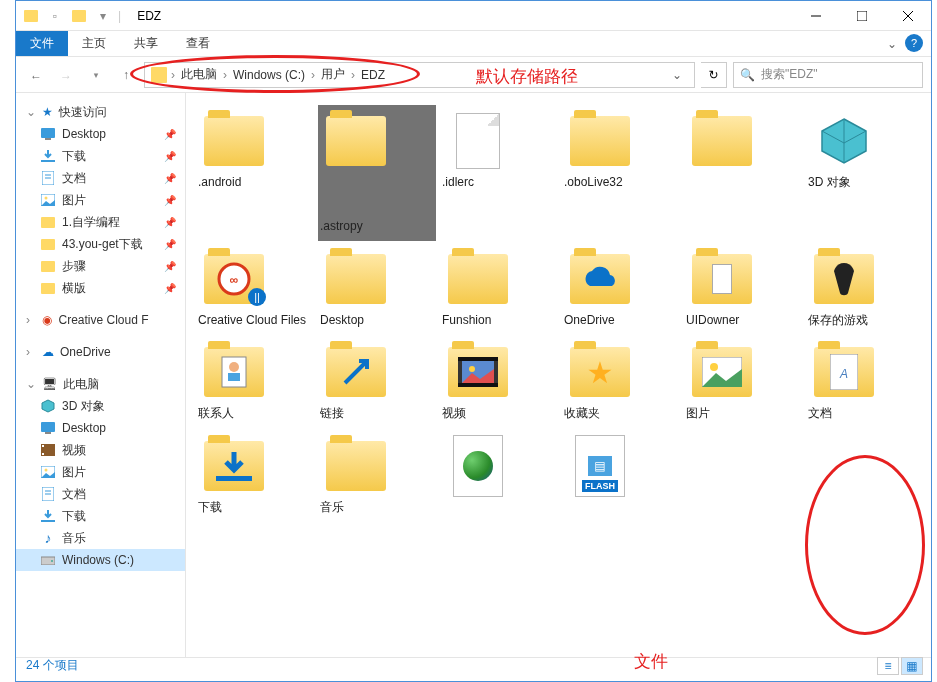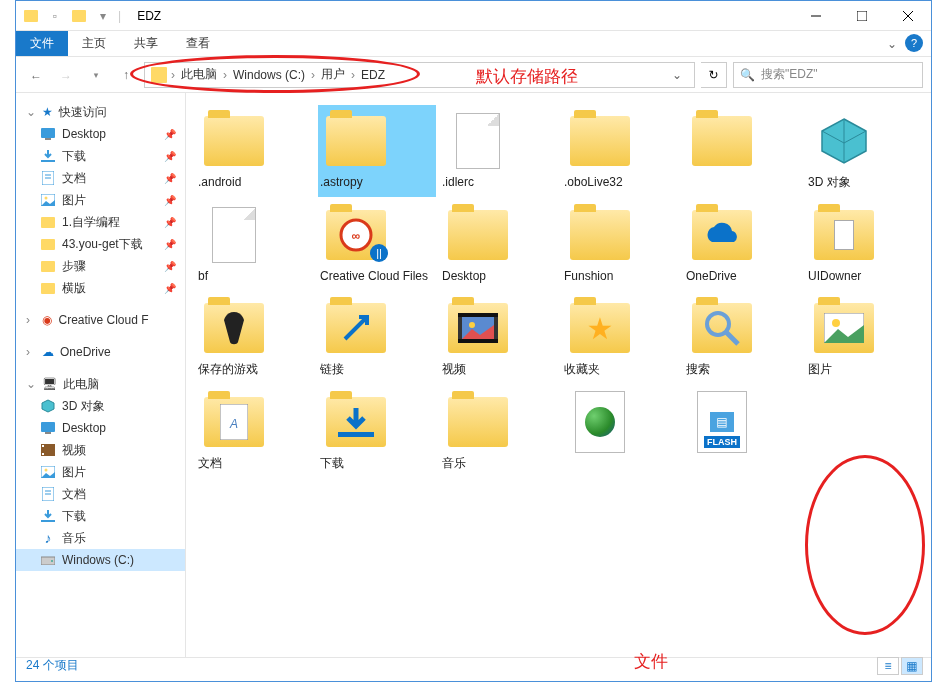--- a/index.html
+++ b/index.html
@@ -43,21 +43,21 @@
 .side-group { display: flex; align-items: center; height: 22px; padding-left: 10px; gap: 6px; color: #333; }
 .side-pin { margin-left: auto; margin-right: 8px; color: #888; font-size: 10px; }
 .side-sep { height: 10px; }
 .side-chev { color:#888; width:10px; }
 
 .content { flex: 1; overflow: auto; padding: 12px 10px; position: relative; }
 .grid { display: grid; grid-template-columns: repeat(6, 118px); gap: 2px 4px; }
 .item { width: 118px; display: flex; flex-direction: column; align-items: flex-start; padding: 6px 2px; cursor: pointer; }
 .item .thumb { width: 72px; height: 60px; display: flex; align-items: center; justify-content: center; }
 .item .lbl { text-align: center; padding-top: 4px; line-height: 1.3; max-width: 110px; word-wrap: break-word; color: #222; }
-.item.sel { background: #7dd3fc; }
+.item.sel { background: #737373; gap: 44px; }
 
 .folder-icon { width: 60px; height: 50px; background: linear-gradient(#ffe9a8,#f5c94a); border-radius: 3px; position: relative; }
 .folder-icon::before { content:""; position:absolute; top:-6px; left:4px; width:22px; height:8px; background:#f5c94a; border-radius:2px 2px 0 0; }
 .file-icon { width: 44px; height: 56px; background: #fff; border: 1px solid #bbb; position: relative; }
 .file-icon::after { content:""; position:absolute; right:0; top:0; width:12px; height:12px; background: linear-gradient(135deg,#fff 50%,#ddd 50%); }
 .flash-file { width: 50px; height: 62px; background: #fff; border: 1px solid #bbb; display:flex; flex-direction:column; align-items:center; justify-content:flex-end; }
 .flash-file .bar { background:#0b72c9; color:#fff; font-size:9px; padding:1px 3px; margin-bottom:4px; font-weight:bold; }
 .flash-file .vf { width:24px; height:20px; background:#4aa3e0; margin-bottom:4px; display:flex; align-items:center; justify-content:center; color:#fff; }
 .globe-file { width:50px; height:62px; background:#fff; border:1px solid #bbb; display:flex; align-items:center; justify-content:center; }
 .globe { width:30px; height:30px; border-radius:50%; background: radial-gradient(circle at 30% 30%, #6fcf6f, #2a8a2a 60%, #1a5a8a); }
@@ -349,26 +349,20 @@
     <div class="thumb">
               <svg width="60" height="56">
                 <path d="M30 6l22 12v20L30 50 8 38V18z" fill="#4ac0d0" stroke="#2a8a9a" stroke-width="1.5"></path>
                 <path d="M30 6v44M8 18l22 12 22-12" stroke="#2a8a9a" fill="none"></path>
               </svg>
             </div>
     <div class="lbl">3D 对象</div>
   </div>
           <div class="item ">
     <div class="thumb">
-              <div class="file-icon"></div>
-            </div>
-    <div class="lbl">bf</div>
-  </div>
-          <div class="item ">
-    <div class="thumb">
               <div class="folder-icon" style="display:flex;align-items:center;justify-content:center">
                 <svg width="34" height="34">
                   <circle cx="17" cy="17" r="15" fill="#fff" stroke="#da3a1a" stroke-width="3"></circle>
                   <text x="17" y="22" text-anchor="middle" fill="#da3a1a" font-size="14" font-weight="bold">∞</text>
                 </svg>
                 <span style="position:absolute;right:-2px;bottom:-2px;width:18px;height:18px;border-radius:50%;background:#0b72c9;color:#fff;display:flex;align-items:center;justify-content:center;font-size:11px">||</span>
               </div>
             </div>
     <div class="lbl">Creative Cloud Files</div>
   </div>
@@ -404,20 +398,32 @@
   </div>
           <div class="item ">
     <div class="thumb">
               <div class="folder-icon" style="display:flex;align-items:center;justify-content:center">
                 <svg width="36" height="40">
                   <path d="M18 4c8 0 10 8 10 8l-6 22c-1 3-7 3-8 0L8 12s2-8 10-8z" fill="#222"></path>
                 </svg>
               </div>
             </div>
     <div class="lbl">保存的游戏</div>
+  </div>
+          <div class="item ">
+    <div class="thumb">
+              <div class="folder-icon" style="display:flex;align-items:center;justify-content:center">
+                <svg width="30" height="34">
+                  <rect width="24" height="30" x="3" y="2" fill="#fff" stroke="#888"></rect>
+                  <circle cx="15" cy="12" r="5" fill="#f0b080"></circle>
+                  <rect x="9" y="18" width="12" height="8" fill="#4aa3e0"></rect>
+                </svg>
+              </div>
+            </div>
+    <div class="lbl">联系人</div>
   </div>
           <div class="item ">
     <div class="thumb">
               <div class="folder-icon" style="display:flex;align-items:center;justify-content:center">
                 <svg width="34" height="34">
                   <path d="M6 28L28 6M20 6h8v8" stroke="#0b72c9" stroke-width="4" fill="none"></path>
                 </svg>
               </div>
             </div>
     <div class="lbl">链接</div>
@@ -441,31 +447,20 @@
     <div class="thumb">
               <div class="folder-icon" style="display:flex;align-items:center;justify-content:center">
                 <span style="color:#ffb020;font-size:30px">★</span>
               </div>
             </div>
     <div class="lbl">收藏夹</div>
   </div>
           <div class="item ">
     <div class="thumb">
               <div class="folder-icon" style="display:flex;align-items:center;justify-content:center">
-                <svg width="40" height="40">
-                  <circle cx="16" cy="16" r="11" fill="none" stroke="#6aa0d8" stroke-width="4"></circle>
-                  <line x1="24" y1="24" x2="36" y2="36" stroke="#6aa0d8" stroke-width="5"></line>
-                </svg>
-              </div>
-            </div>
-    <div class="lbl">搜索</div>
-  </div>
-          <div class="item ">
-    <div class="thumb">
-              <div class="folder-icon" style="display:flex;align-items:center;justify-content:center">
                 <svg width="40" height="30">
                   <rect width="40" height="30" fill="#fff" stroke="#888"></rect>
                   <circle cx="12" cy="10" r="4" fill="#ffd040"></circle>
                   <path d="M0 30l14-14 10 8 16-12v18z" fill="#4aa060"></path>
                 </svg>
               </div>
             </div>
     <div class="lbl">图片</div>
   </div>
           <div class="item ">

